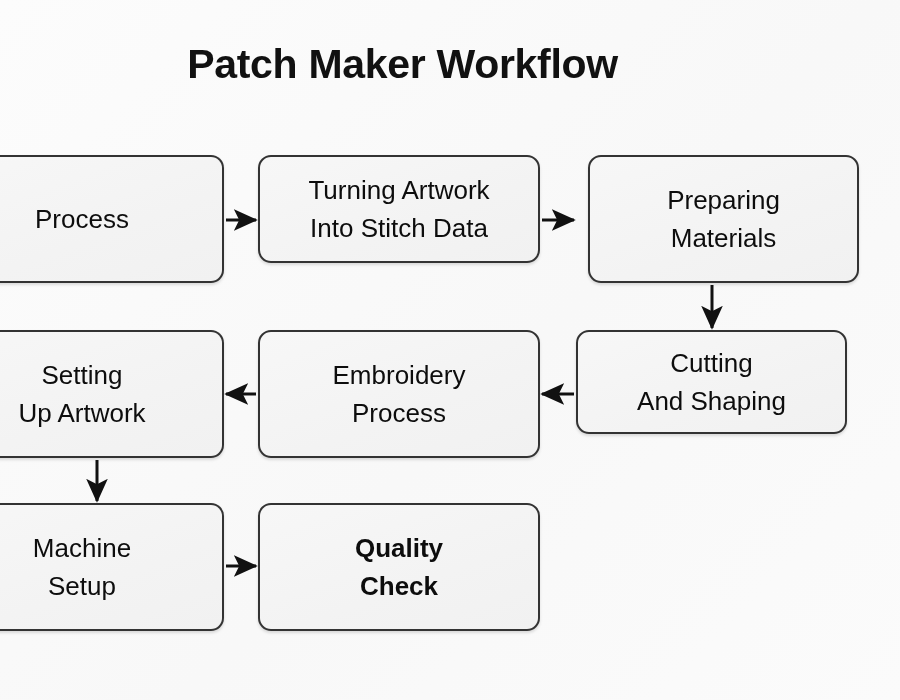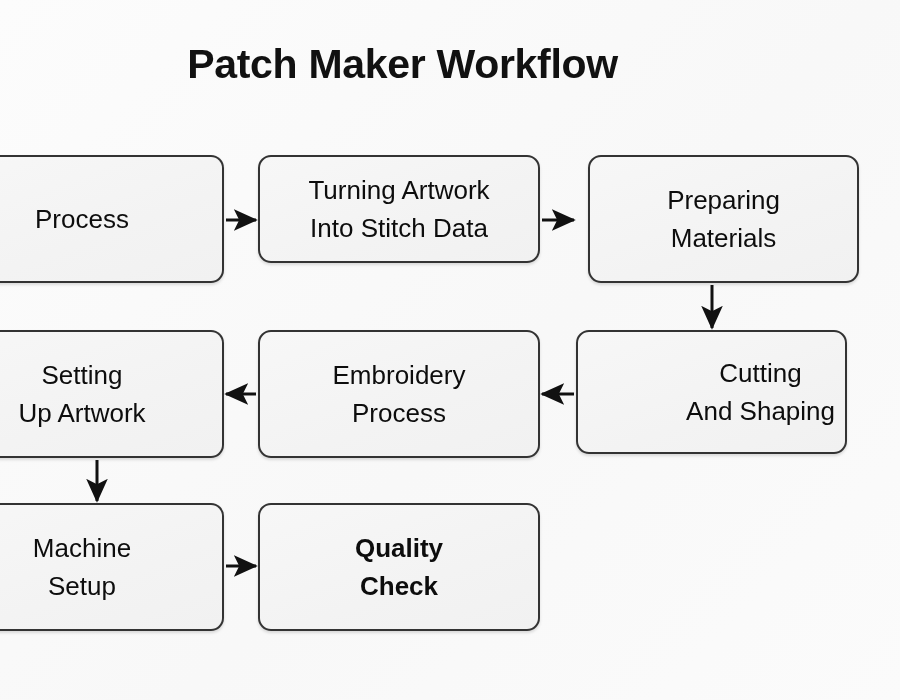--- a/index.html
+++ b/index.html
@@ -105,21 +105,21 @@
   <div class="node" style="left:258px; top:155px; width:282px; height:108px;">
     <span class="node-label">Turning Artwork
 Into Stitch Data</span>
   </div>
 
   <div class="node" style="left:576px; top:155px; width:271px; height:128px;margin-left:12px;">
     <span class="node-label">Preparing
 Materials</span>
   </div>
 
-  <div class="node" style="left:576px; top:330px; width:271px; height:124px;justify-content:flex-end;">
+  <div class="node" style="left:576px; top:330px; width:271px; height:104px;">
     <span class="node-label">Cutting
 And Shaping</span>
   </div>
 
   <div class="node" style="left:258px; top:330px; width:282px; height:128px;justify-content:center;">
     <span class="node-label">Embroidery
 Process</span>
   </div>
 
   <div class="node clipped" style="left:-58px; top:330px; width:282px; height:128px;">

